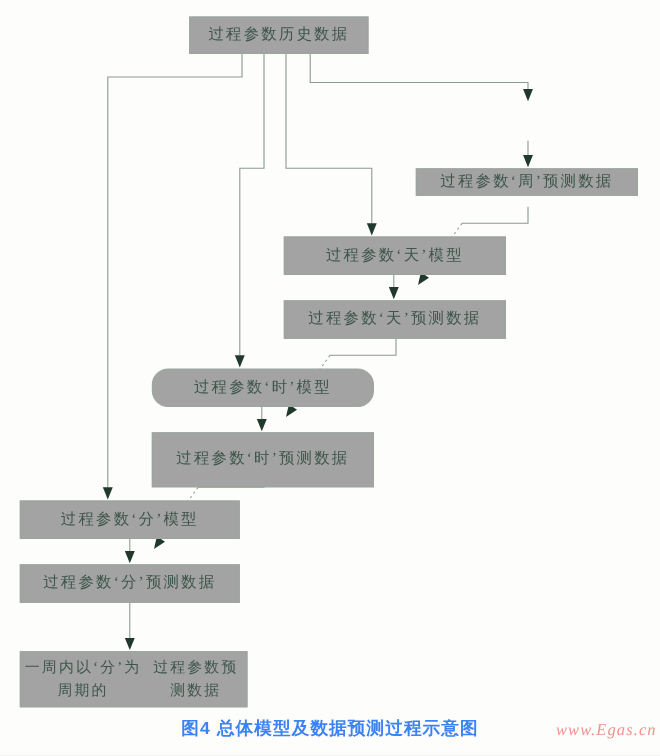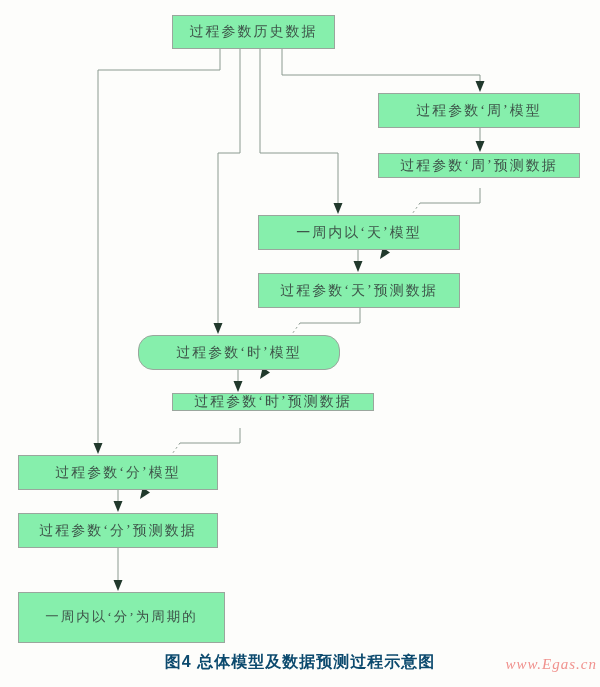--- a/index.html
+++ b/index.html
@@ -8,45 +8,45 @@
     width:600px;height:687px;
     background:#fdfdfb;
     font-family:"Liberation Serif","DejaVu Serif",serif;
     overflow:hidden;
   }
   .svg-layer{position:absolute;left:0;top:0;width:600px;height:687px;}
   .node{
     position:absolute;
     box-sizing:border-box;
     border:1px solid #9aa69d;
-    background:#86efac;
+    background:#a3a3a3;
     color:#3e564a;
     display:flex;align-items:center;justify-content:center;
     font-size:14px;
     letter-spacing:2px;
     text-align:center;
     line-height:1.4;
   }
   .node.two-line{flex-direction:row;line-height:1.55;font-size:13.5px;}
   
   .n-hist{left:172px;top:15px;width:163px;height:34px;}
   .n-week-model{left:378px;top:93px;width:202px;height:35px;}
   .n-week-pred{left:378px;top:153px;width:202px;height:25px;}
   .n-day-model{left:258px;top:215px;width:202px;height:35px;}
   .n-day-pred{left:258px;top:273px;width:202px;height:35px;text-align:right;}
   .n-hour-model{left:138px;top:335px;width:202px;height:35px;border-radius:15px;}
-  .n-hour-pred{left:138px;top:393px;width:202px;height:18px;margin-left:34px;}
+  .n-hour-pred{left:138px;top:393px;width:202px;height:50px;}
   .n-min-model{left:18px;top:455px;width:200px;height:35px;}
   .n-min-pred{left:18px;top:513px;width:200px;height:35px;}
   .n-final{left:18px;top:592px;width:207px;height:51px;}
   .caption{
     position:absolute;left:0;top:652px;width:600px;
     text-align:center;
     font-family:"Liberation Sans","DejaVu Sans",sans-serif;
-    font-weight:bold;font-size:16px;color:#0c4a6e;
+    font-weight:bold;font-size:16px;color:#3b82f6;
     letter-spacing:1px;
   }
   .watermark{
     position:absolute;right:3px;top:656px;
     font-style:italic;font-weight:normal;
     font-size:15px;color:#f0928e;
     letter-spacing:1px;
   }
 </style>
 </head>
@@ -88,33 +88,33 @@
       <path transform="translate(118,512)" d="M0,0 L-4.5,-11 L4.5,-11 Z"></path>
       <path transform="translate(118,591)" d="M0,0 L-4.5,-11 L4.5,-11 Z"></path>
       <path transform="translate(380,259) rotate(35)" d="M0,0 L-4.5,-11 L4.5,-11 Z"></path>
       <path transform="translate(260,379) rotate(35)" d="M0,0 L-4.5,-11 L4.5,-11 Z"></path>
       <path transform="translate(140,499) rotate(35)" d="M0,0 L-4.5,-11 L4.5,-11 Z"></path>
     </g>
   </svg>
 
   <div class="node n-hist">过程参数历史数据</div>
 
-  <div class="node n-week-model">过程参数‘周’模型</div>
   <div class="node n-week-pred">过程参数‘周’预测数据</div>
 
-  <div class="node n-day-model">一周内以‘天’模型</div>
+  <div class="node n-day-model">过程参数‘天’模型</div>
   <div class="node n-day-pred">过程参数‘天’预测数据</div>
 
   <div class="node n-hour-model">过程参数‘时’模型</div>
   <div class="node n-hour-pred">过程参数‘时’预测数据</div>
 
   <div class="node n-min-pred">过程参数‘分’预测数据</div>
   <div class="node n-min-model">过程参数‘分’模型</div>
 
   <div class="node two-line n-final">
     <span>一周内以‘分’为周期的</span>
+    <span>过程参数预测数据</span>
   </div>
 
   <div class="caption">图4  总体模型及数据预测过程示意图</div>
 
   <div class="watermark">www.Egas.cn</div>
 
 </div>
 
 </body></html>

